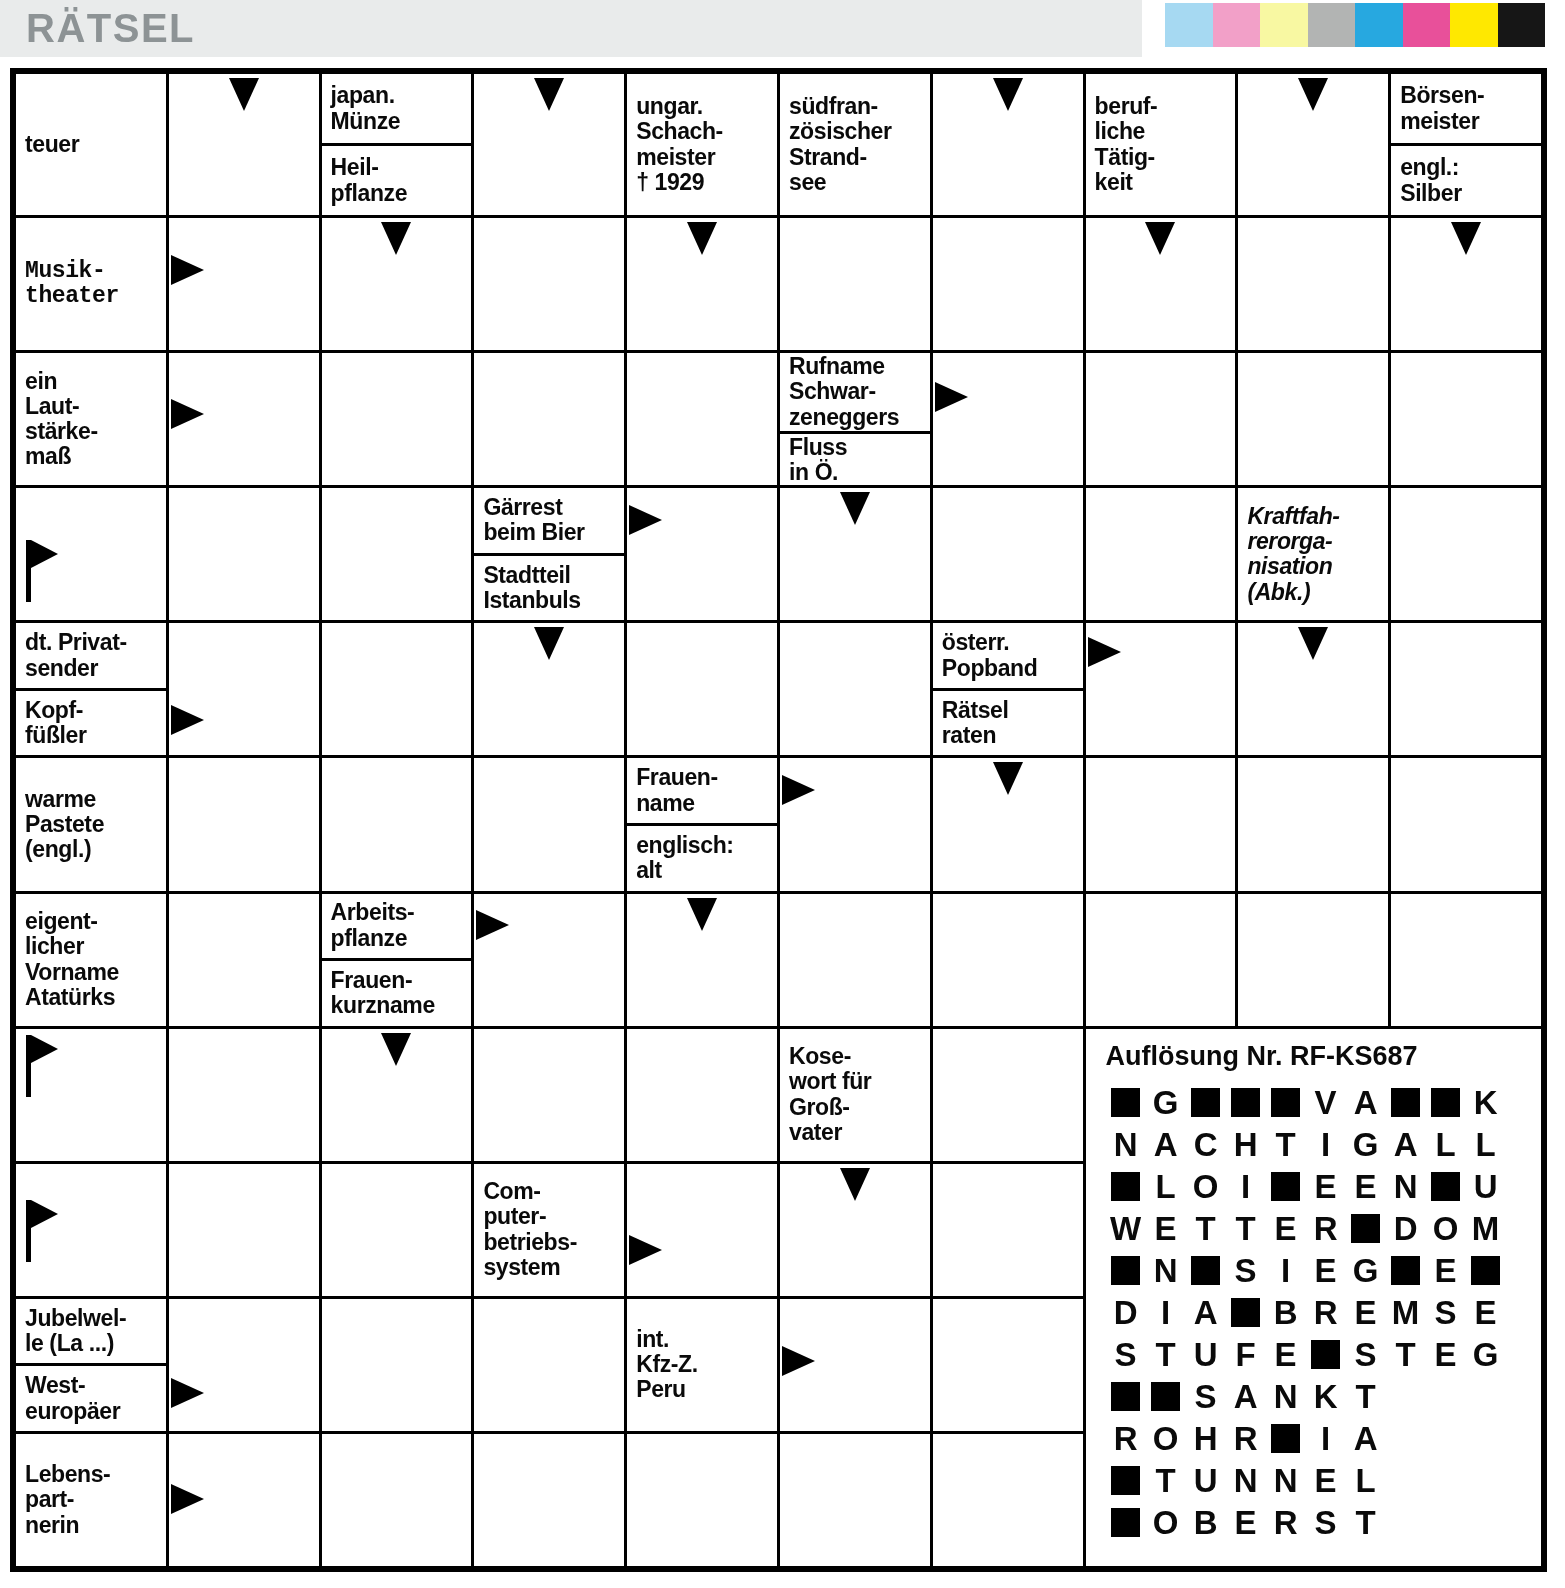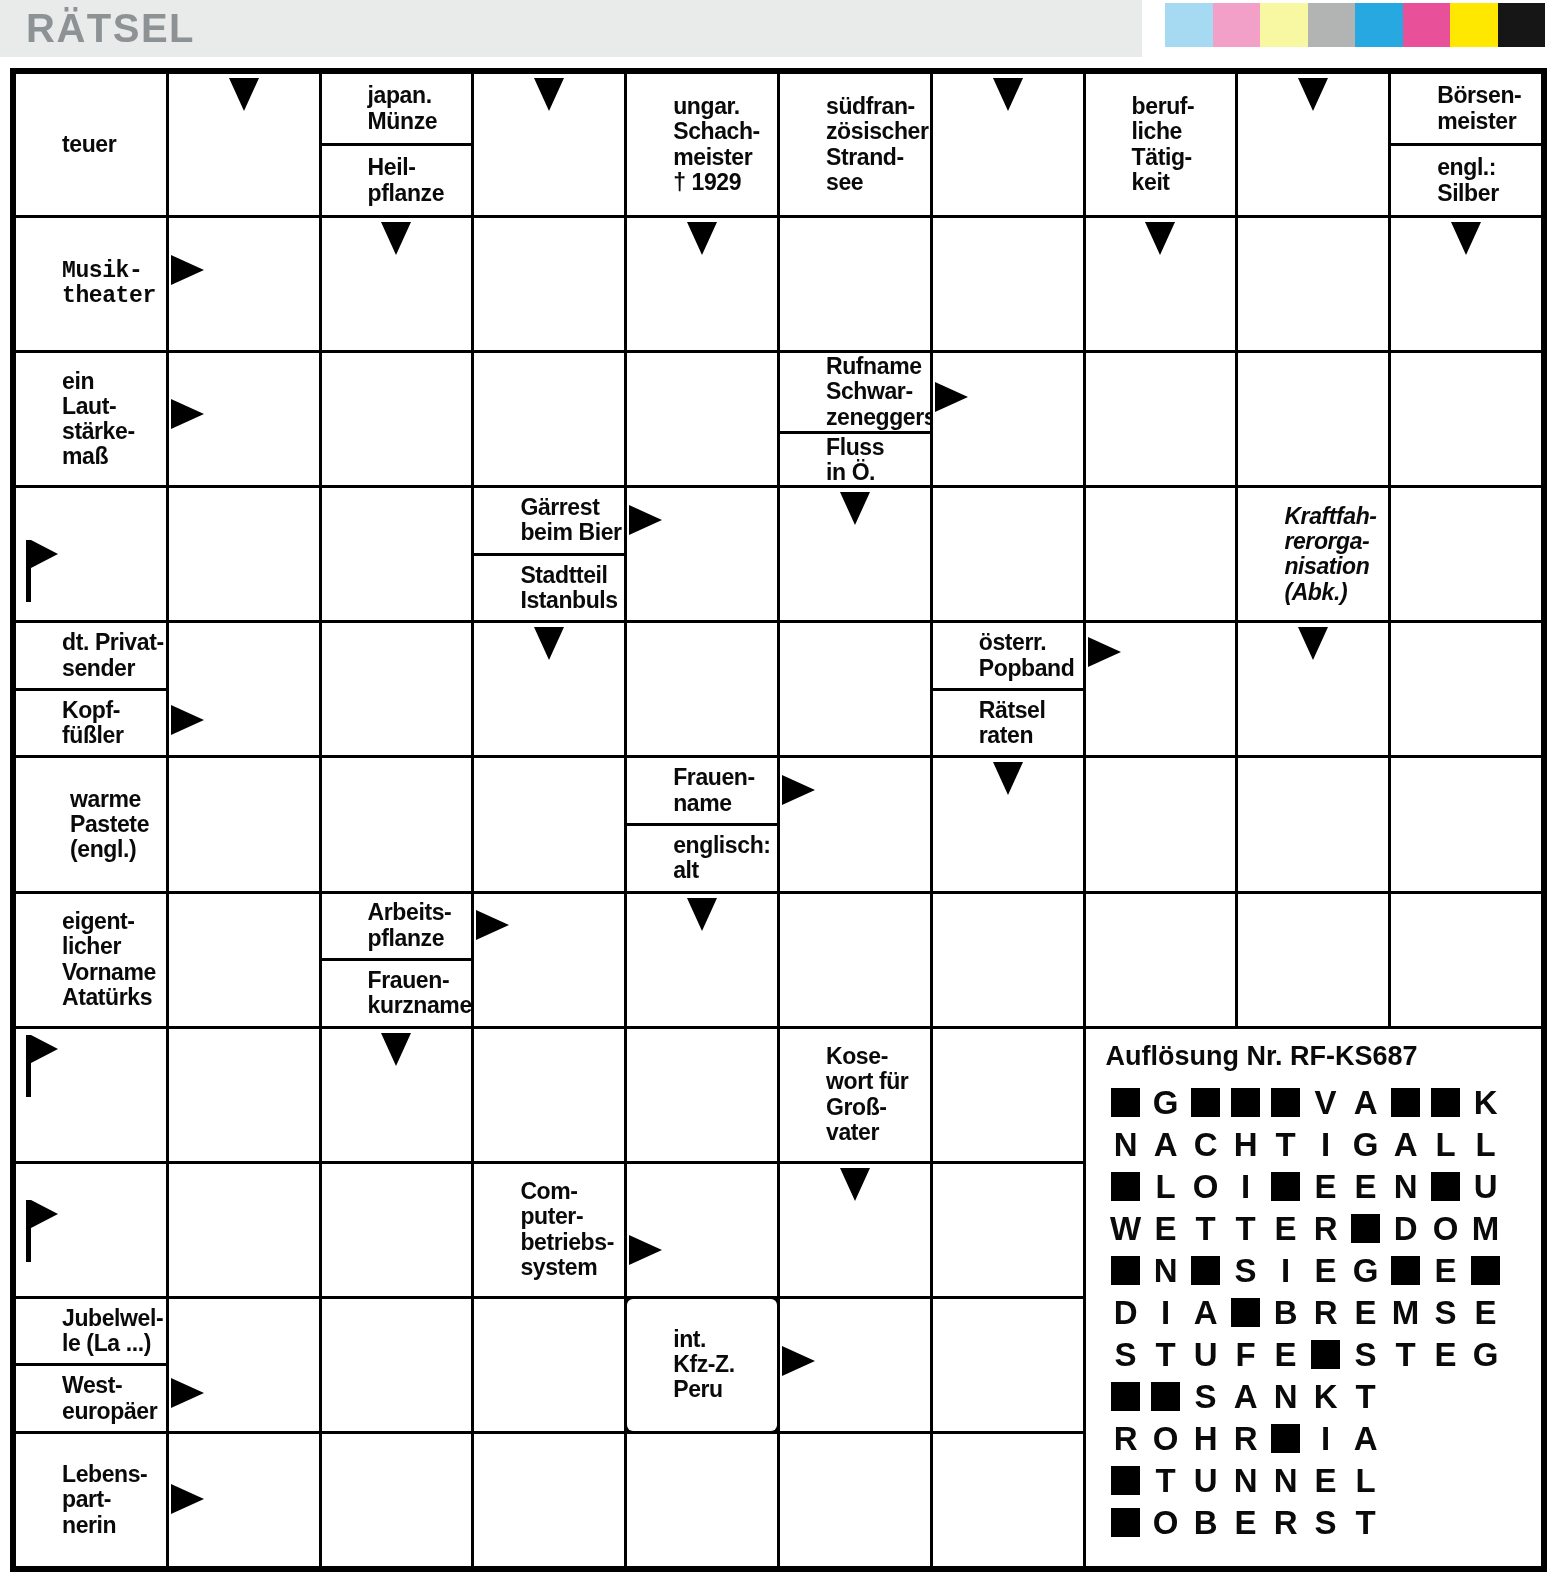--- a/index.html
+++ b/index.html
@@ -15,21 +15,21 @@
   .patch { flex: 1; }
 
   
   .grid { position: absolute; left: 10px; top: 68px; width: 1537px; height: 1504px;
     box-sizing: border-box; border: 6px solid #000; background: #000;
     display: grid; grid-template-columns: repeat(10, 1fr);
     grid-template-rows: 141px repeat(10, 1fr); gap: 3px; }
   .cell { position: relative; background: #fff; overflow: hidden; }
   .cell.clue { display: flex; flex-direction: column; justify-content: space-evenly;
     font-weight: 700; font-size: 23px; line-height: 1.1; letter-spacing: -0.4px; color: #0a0a0a; }
-  .clue-section { white-space: pre-line; padding: 1px 2px 1px 9px; margin-left: 37px; }
+  .clue-section { white-space: pre-line; padding: 1px 2px 1px 9px; }
   .clue-divider { height: 3px; background: #000; width: 100%; flex: 0 0 3px; }
 
   .arrow-down { position: absolute; top: 4px; left: 50%; transform: translateX(-50%);
     width: 0; height: 0; border-left: 15px solid transparent; border-right: 15px solid transparent;
     border-top: 33px solid #000; }
   .arrow-right { position: absolute; left: 2px; transform: translateY(-50%);
     width: 0; height: 0; border-top: 15px solid transparent; border-bottom: 15px solid transparent;
     border-left: 33px solid #000; }
   .flag { position: absolute; left: 8px; }
 
@@ -380,21 +380,21 @@
         <div class="clue-section">Rätsel
 raten</div>
       </div>
       <div class="cell answer" style="grid-area: 5 / 8;">
         <div class="arrow-right" style="top: 22%;"></div>
       </div>
       <div class="cell answer" style="grid-area: 5 / 9;">
         <div class="arrow-down"></div>
       </div>
       <div class="cell answer" style="grid-area: 5 / 10;"></div>
-      <div class="cell clue" style="grid-area: 6 / 1; padding-left: 8px;">
+      <div class="cell clue" style="grid-area: 6 / 1;">
         <div class="clue-section">warme
 Pastete
 (engl.)</div>
       </div>
       <div class="cell answer" style="grid-area: 6 / 2;"></div>
       <div class="cell answer" style="grid-area: 6 / 3;"></div>
       <div class="cell answer" style="grid-area: 6 / 4;"></div>
       <div class="cell clue" style="grid-area: 6 / 5;">
         <div class="clue-section">Frauen-
 name</div>
@@ -481,21 +481,21 @@
 le (La ...)</div>
         <div class="clue-divider"></div>
         <div class="clue-section">West-
 europäer</div>
       </div>
       <div class="cell answer" style="grid-area: 10 / 2;">
         <div class="arrow-right" style="top: 71%;"></div>
       </div>
       <div class="cell answer" style="grid-area: 10 / 3;"></div>
       <div class="cell answer" style="grid-area: 10 / 4;"></div>
-      <div class="cell clue" style="grid-area: 10 / 5; border-radius: 6px;">
+      <div class="cell clue" style="grid-area: 10 / 5;">
         <div class="clue-section">int.
 Kfz-Z.
 Peru</div>
       </div>
       <div class="cell answer" style="grid-area: 10 / 6;">
         <div class="arrow-right" style="top: 47%;"></div>
       </div>
       <div class="cell answer" style="grid-area: 10 / 7;"></div>
       <div class="cell clue" style="grid-area: 11 / 1;">
         <div class="clue-section">Lebens-

